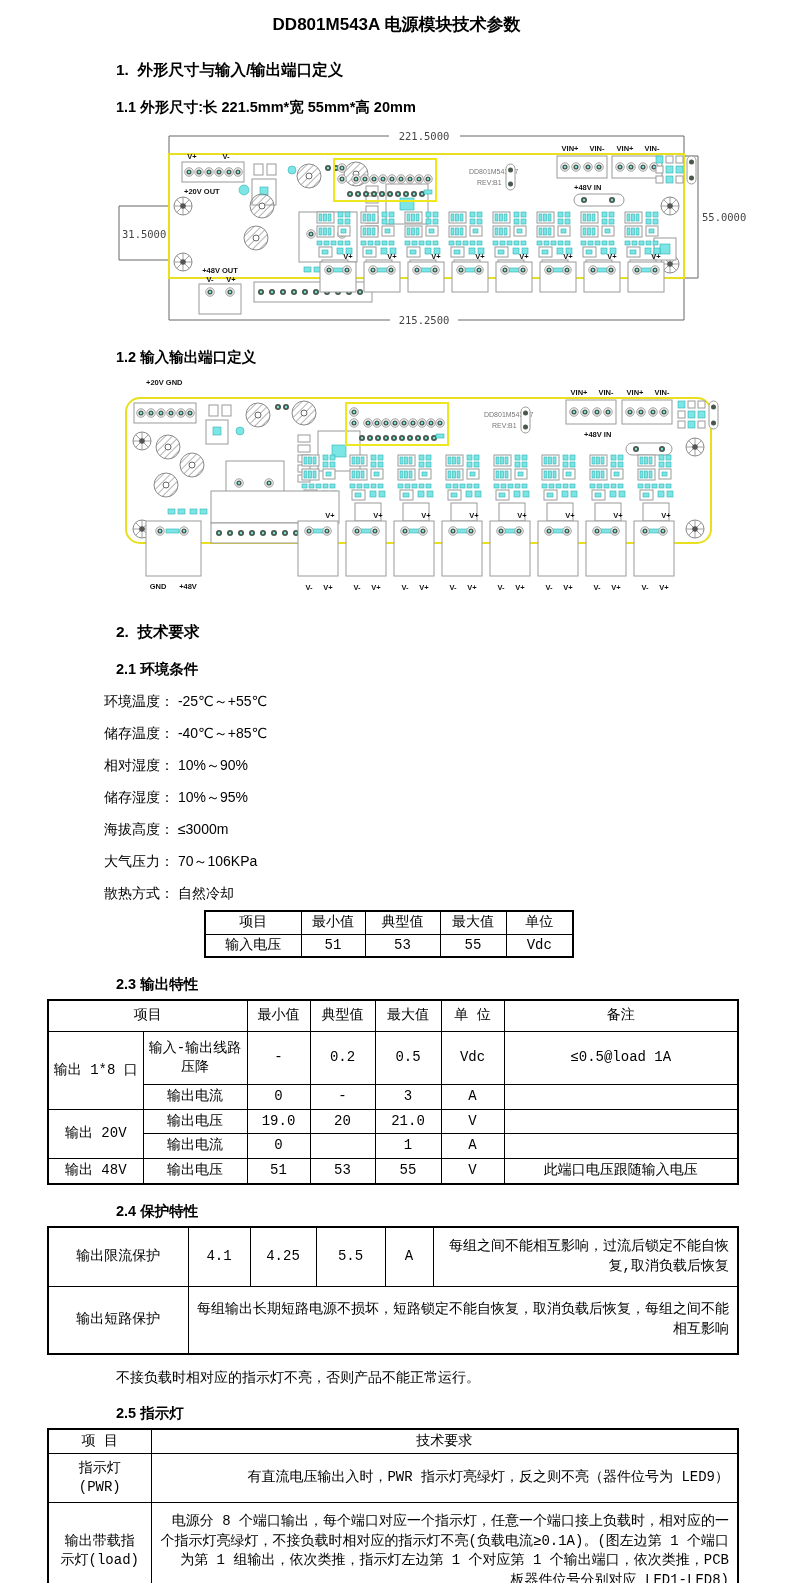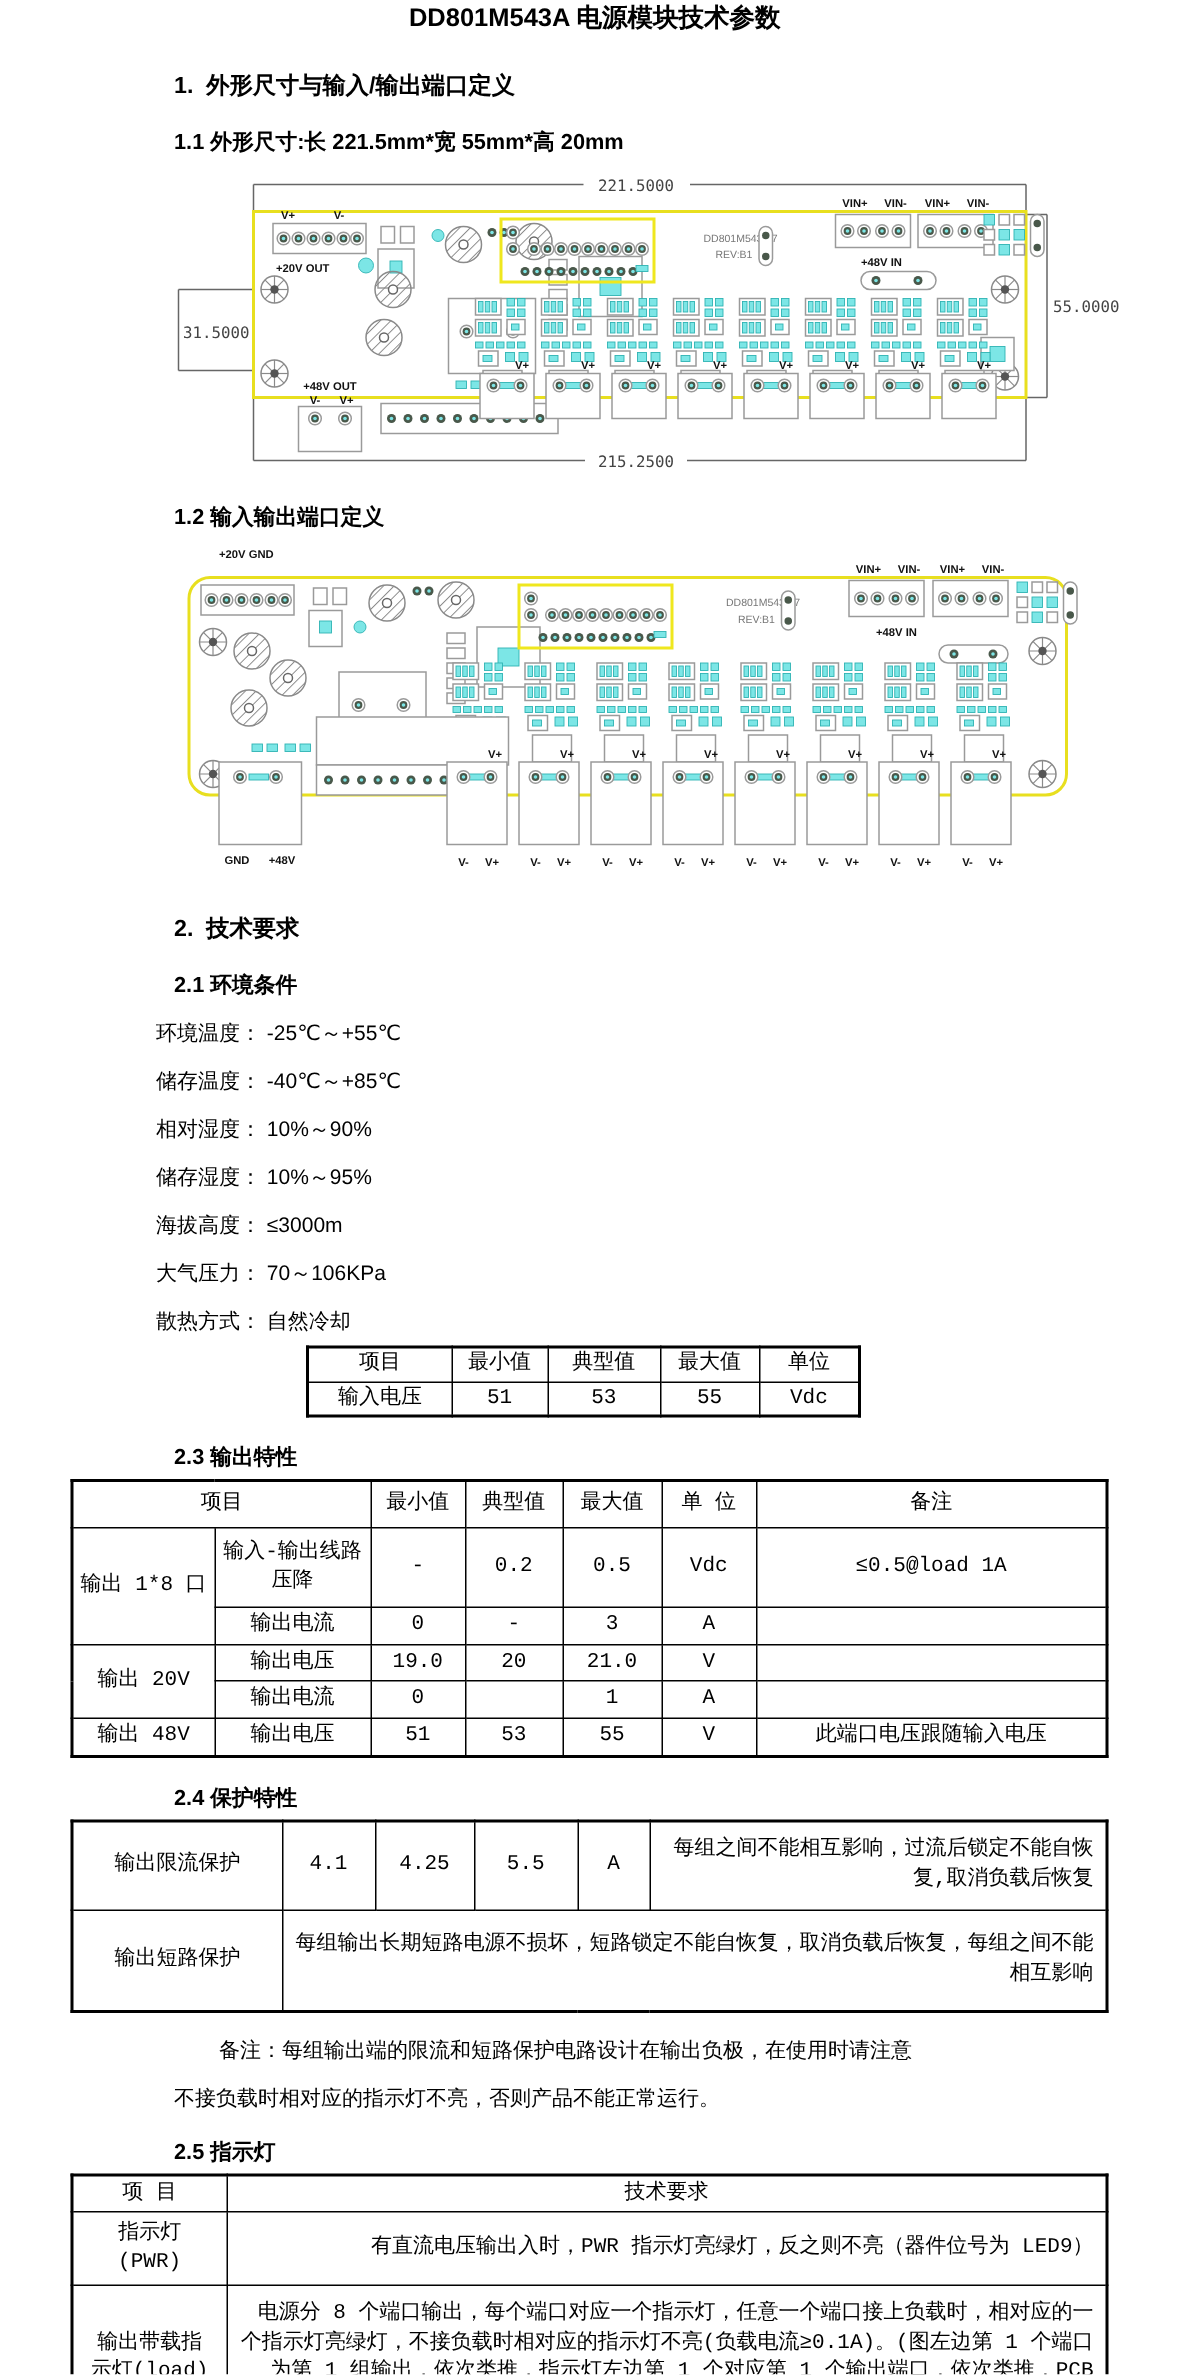--- a/index.html
+++ b/index.html
@@ -1,18 +1,18 @@
 <!DOCTYPE html>
 <html><head>
 <meta charset="utf-8">
 <style>
   html,body{margin:0;padding:0;background:#fff;}
   .page{width:793px;height:1583px;background:#fff;color:#000;position:relative;overflow:hidden;
         font-family:"Liberation Sans","DejaVu Sans",sans-serif;}
-  .title{text-align:center;font-size:17px;font-weight:bold;}
+  .title{padding-top:13px;text-align:center;font-size:17px;font-weight:bold;}
   .h1{margin:24px 0 0 116px;font-size:15.5px;font-weight:bold;white-space:pre;}
   .h2{margin:17px 0 0 116px;font-size:14.5px;font-weight:bold;white-space:pre;}
   .fig{margin-left:104px;text-align:center;}
   .fig1{margin-top:9px;}
   .fig2{margin-top:6px;margin-left:106px;}
   .env{margin:4px 0 0 104px;font-size:14px;}
   .env div{margin-top:13px;line-height:19px;white-space:pre;}
   table{border-collapse:collapse;table-layout:fixed;font-size:14px;border:2px solid #000;font-family:Liberation Mono, monospace;}
   td,th{border:1px solid #000;text-align:center;font-weight:normal;padding:2px 4px;line-height:1.4;overflow:hidden;}
   .t22{margin:7px 0 0 204px;width:368px;}
@@ -596,21 +596,20 @@
       <td>A</td>
       <td class="left" style="height:52px">每组之间不能相互影响，过流后锁定不能自恢复,取消负载后恢复</td>
     </tr>
     <tr>
       <td>输出短路保护</td>
       <td colspan="5" class="left" style="height:60px">每组输出长期短路电源不损坏，短路锁定不能自恢复，取消负载后恢复，每组之间不能相互影响</td>
     </tr>
   </tbody>
     </table>
 
-  <div class="note1">备注：每组输出端的限流和短路保护电路设计在输出负极，在使用时请注意</div>
   <div class="note2">不接负载时相对应的指示灯不亮，否则产品不能正常运行。</div>
 
   <div class="h2">2.5 指示灯</div>
   <table class="tmain">
     <colgroup>
         <col style="width:103px">
         <col style="width:587px">
       </colgroup>
     <tbody>
         <tr>

